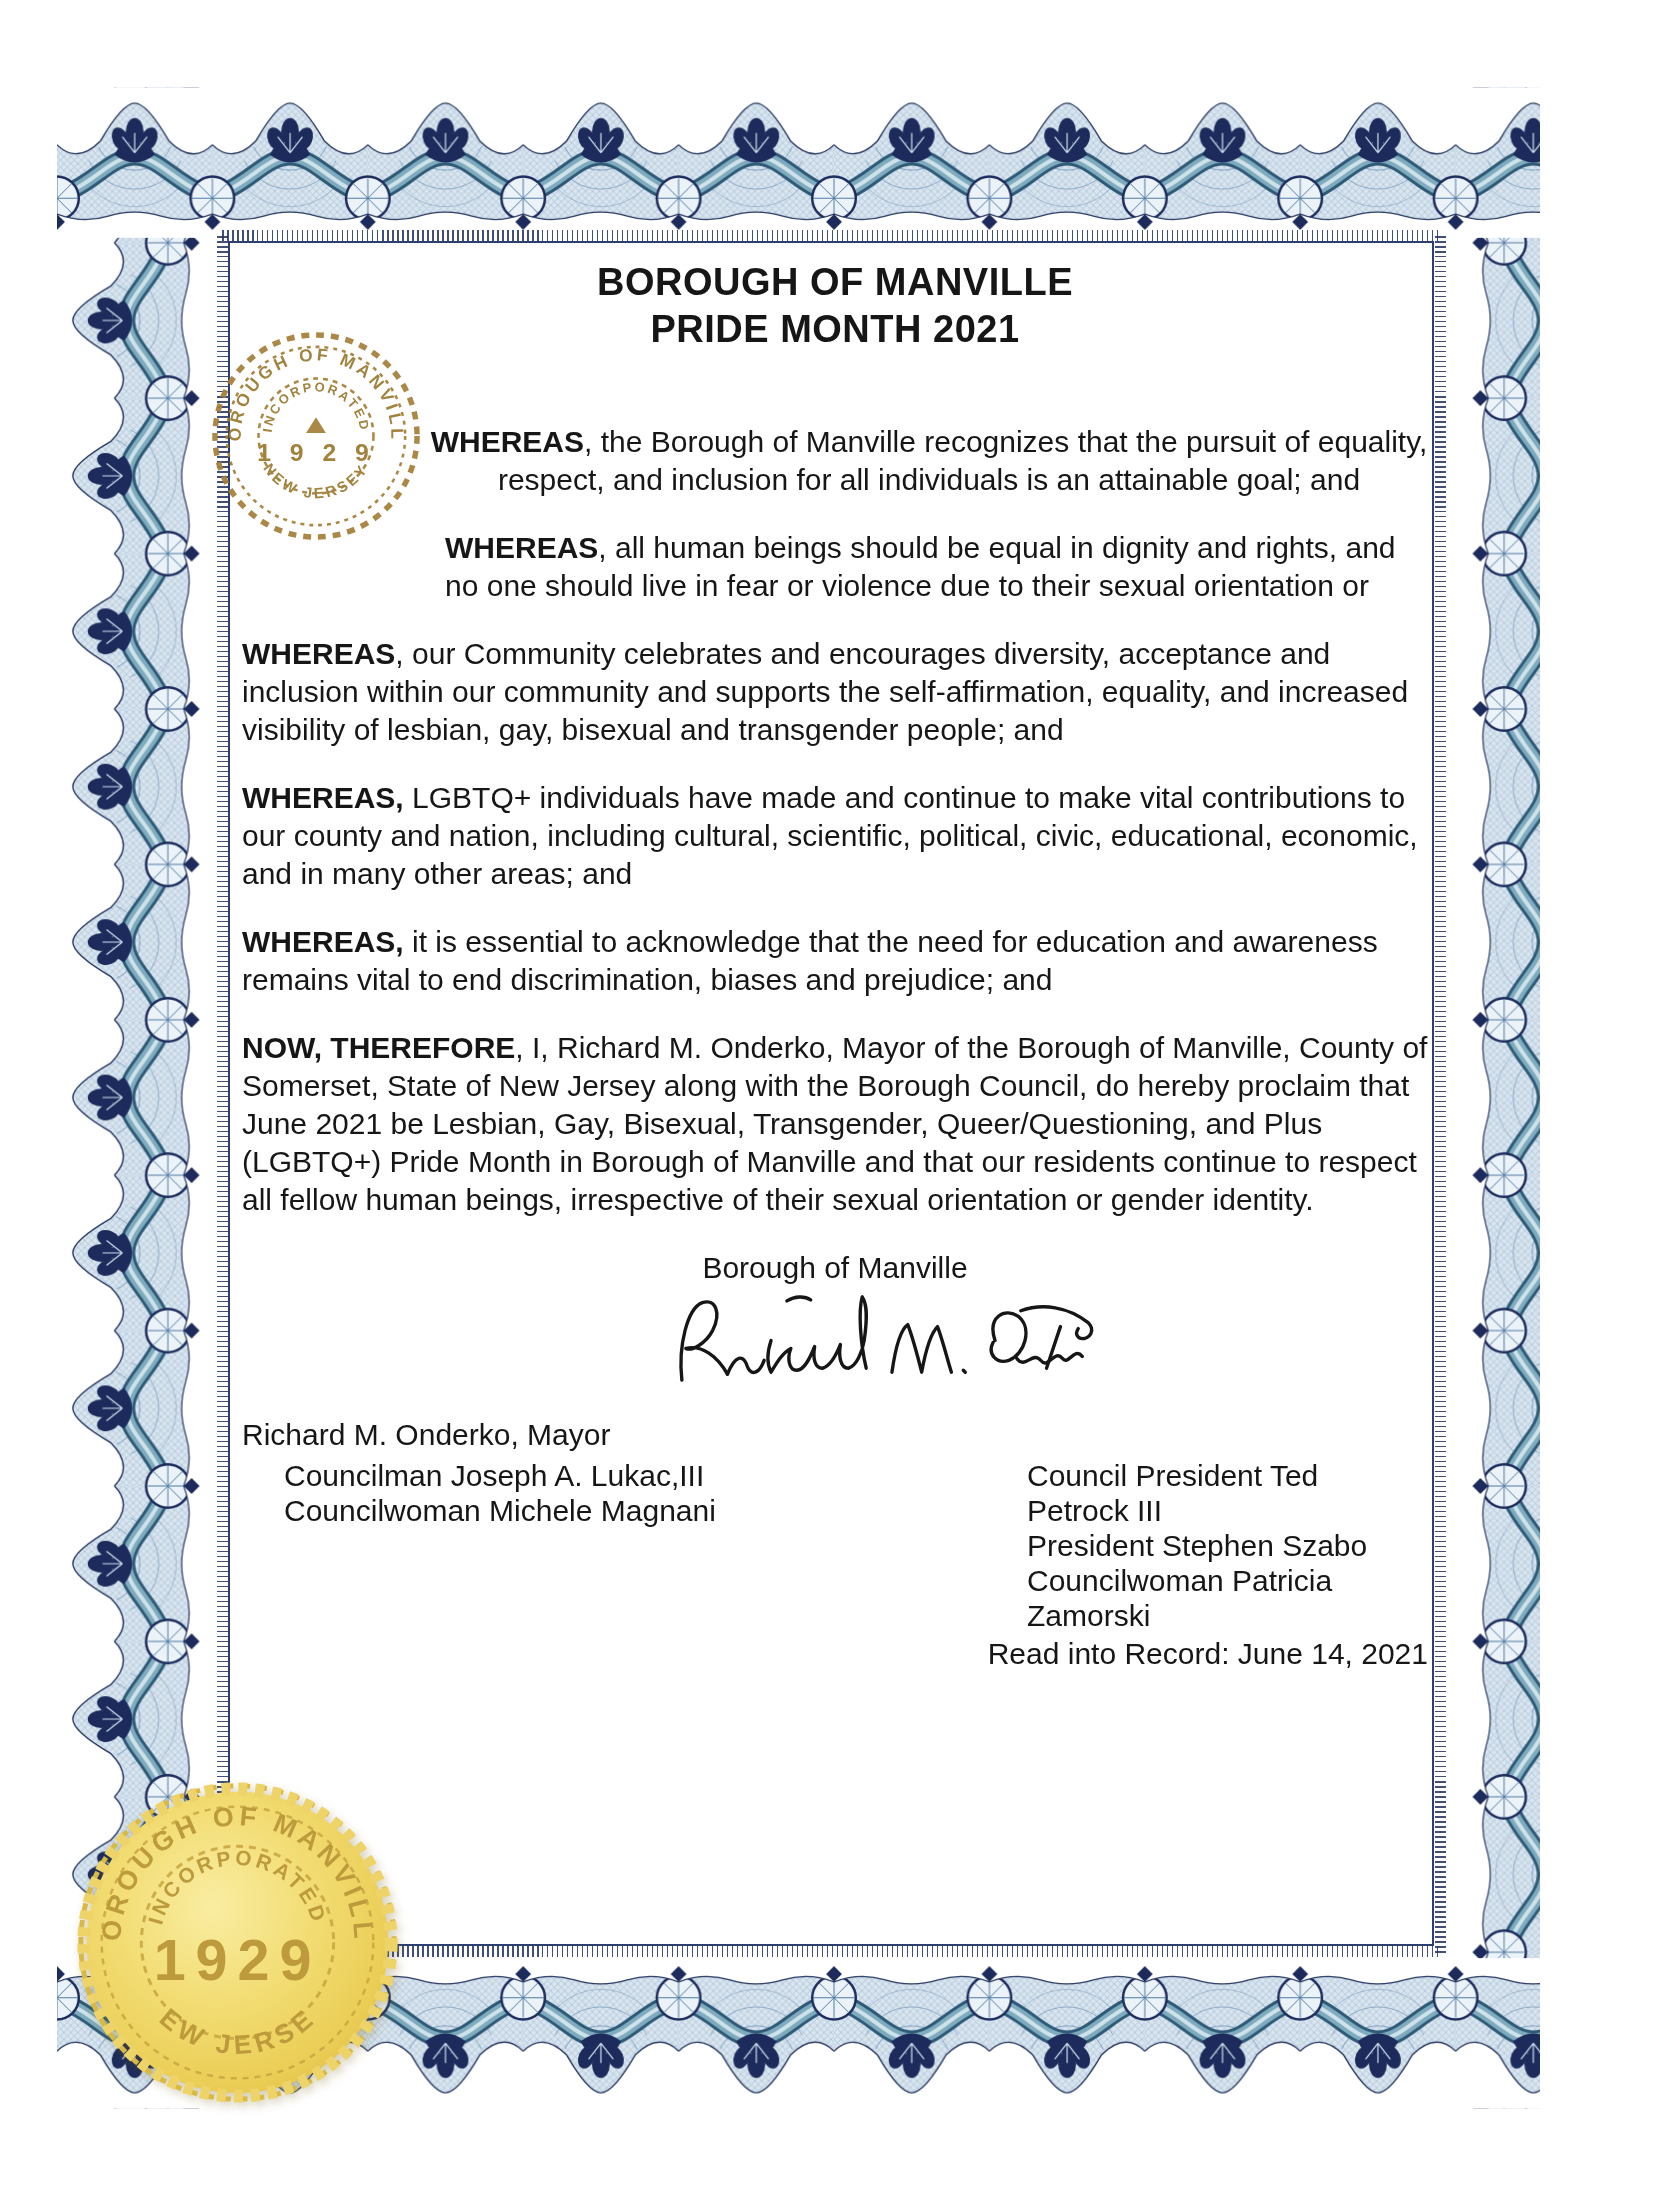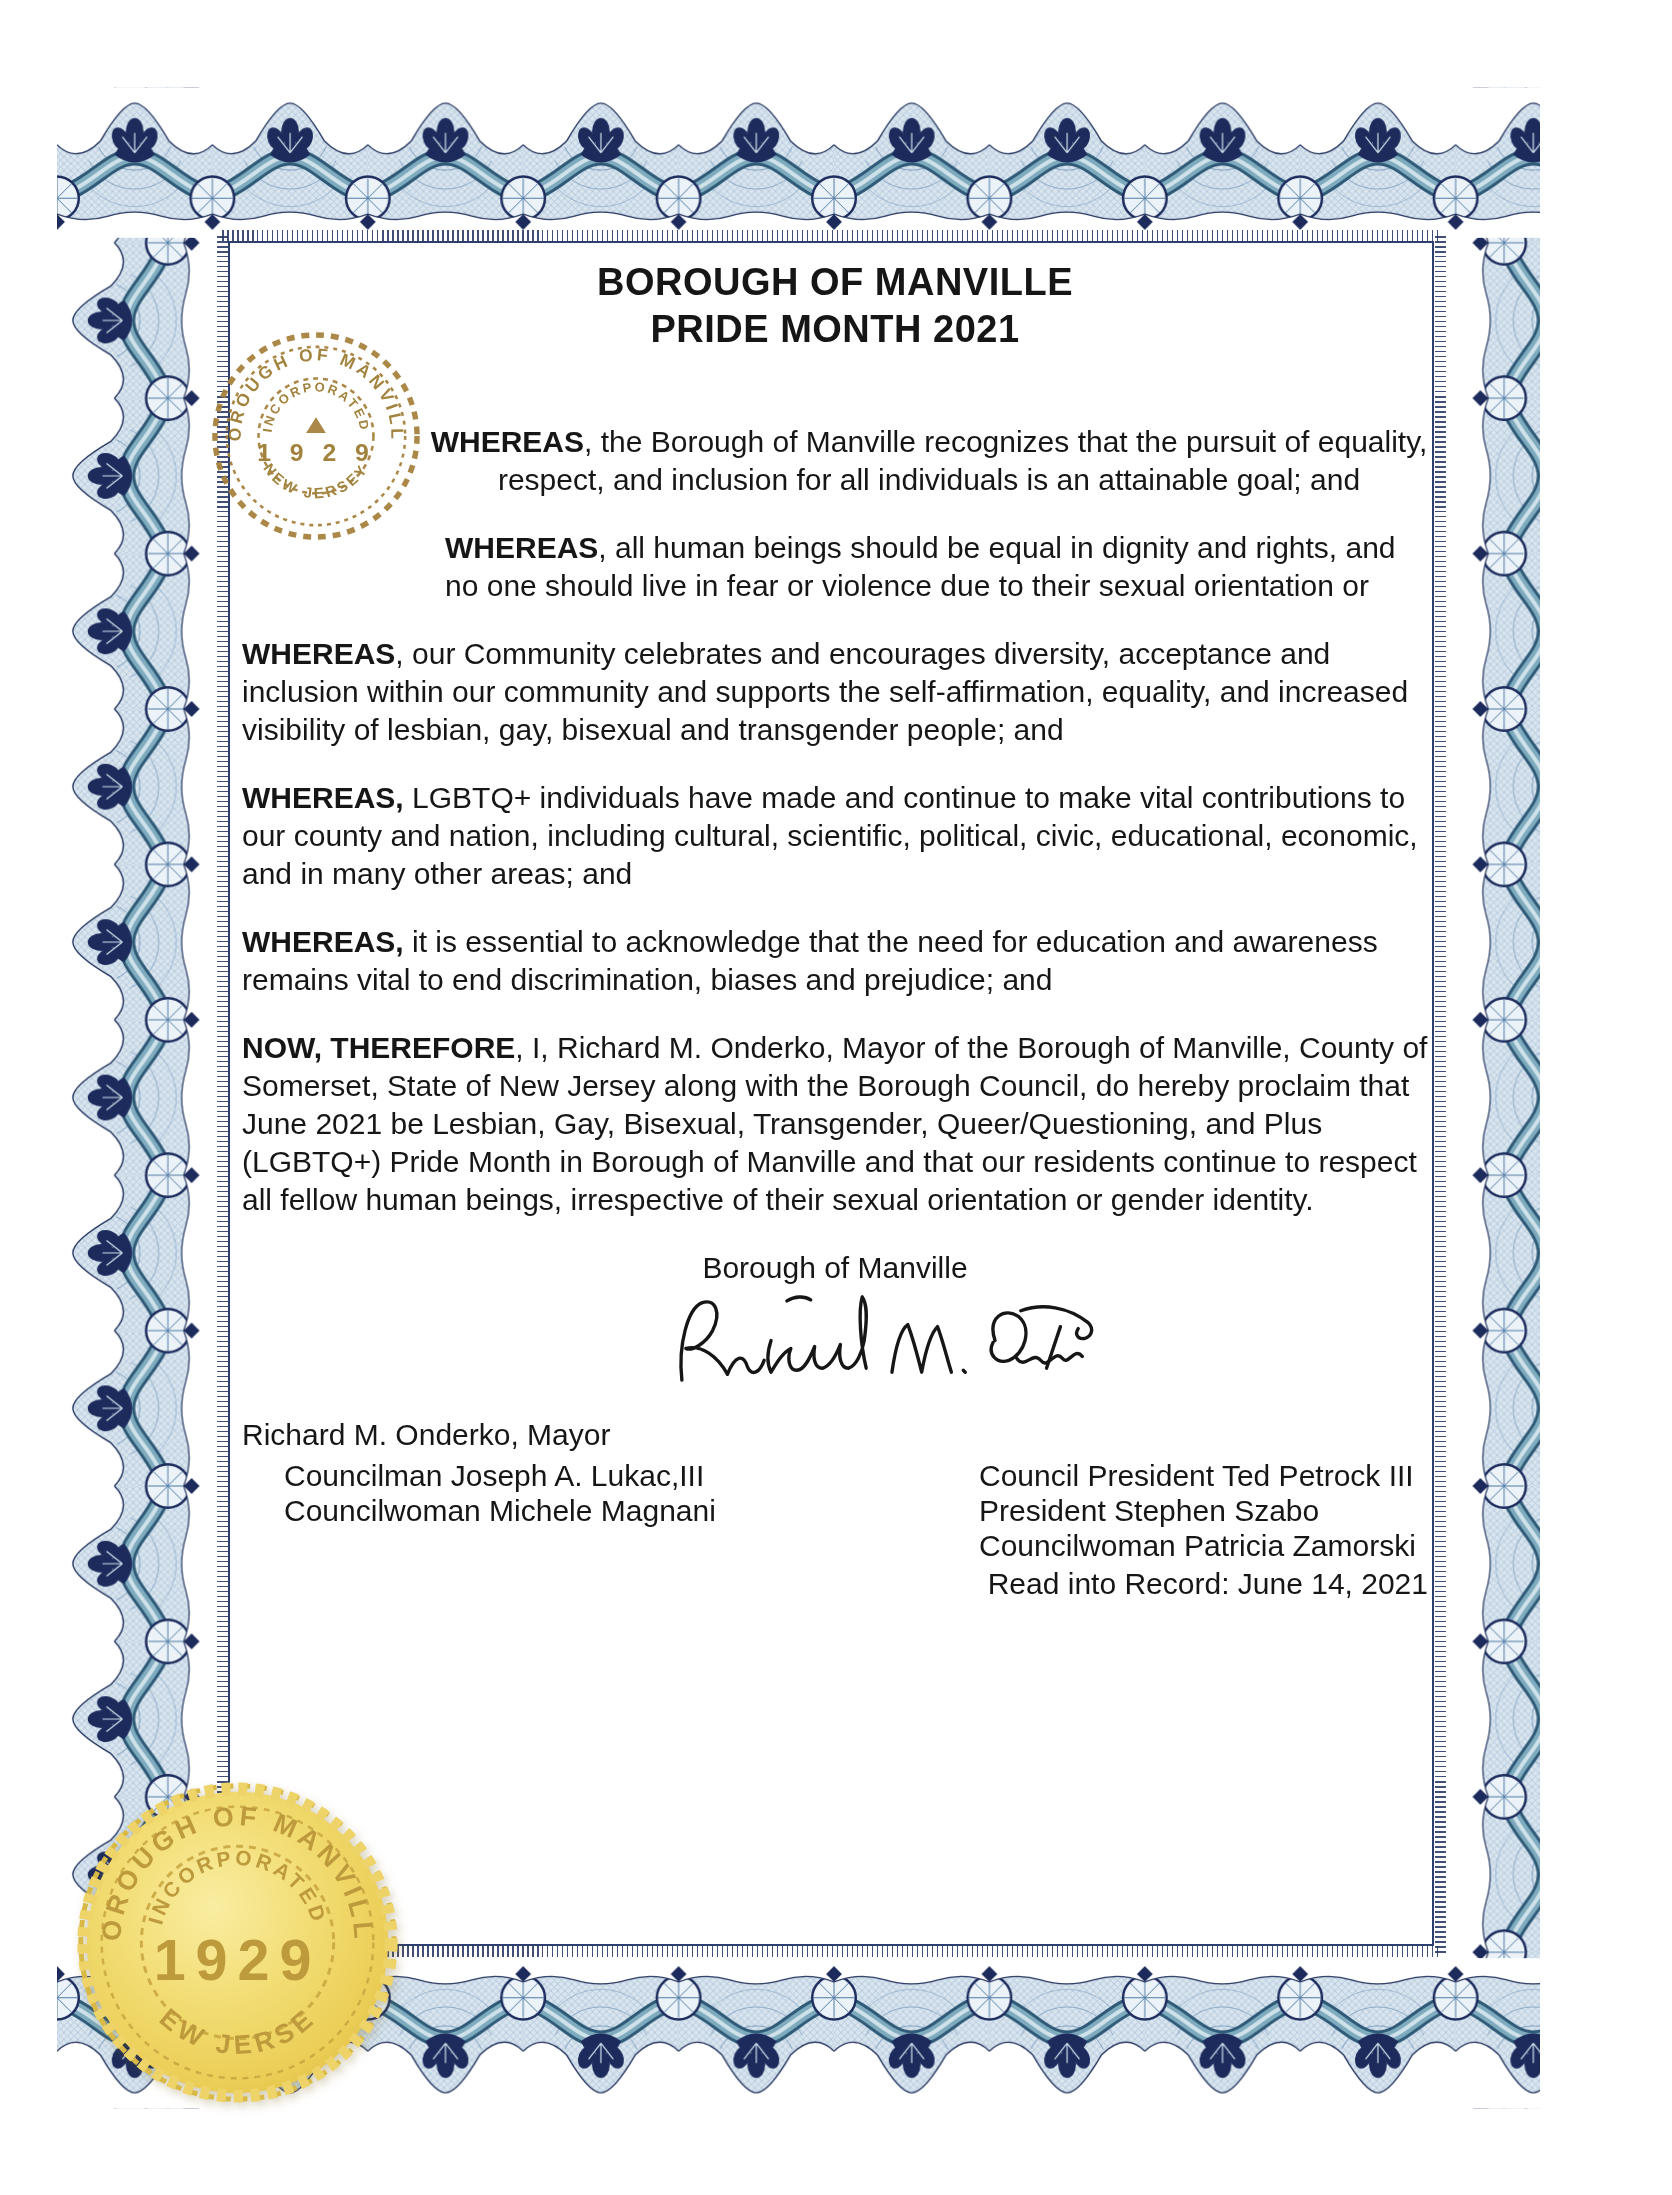--- a/index.html
+++ b/index.html
@@ -26,21 +26,21 @@
   }
   .doc-title{ text-align:center;font-weight:bold;font-size:38px;line-height:47px;margin:2px 0 51px 0;letter-spacing:0.5px;}
   .para{margin:0 0 30px 0;}
   .para b{font-weight:bold;}
   .para .hang{display:block;}
   .para:first-of-type{margin-top:70px;text-align:center;}
   .closing-org{text-align:center;margin-top:4px;}
   .signature-wrap{position:relative;height:111px;}
   .signature-svg{position:absolute;left:426px;top:-4px;}
   .signer{text-align:left;margin-top:18px;}
-  .council{display:grid;grid-template-columns:695px 1fr;padding-left:42px;margin-top:4px;}
+  .council{display:grid;grid-template-columns:695px 1fr;padding-left:42px;margin-top:4px;gap:48px;}
   .council .line{line-height:35px;}
   .record{text-align:right;margin-top:2px;}
   .stamp-svg{position:absolute;left:210px;top:330px;opacity:.93;}
   .seal-svg{position:absolute;left:65px;top:1770px;filter:drop-shadow(3px 4px 5px rgba(120,95,20,.30));}
   .seal-text{font-family:"Liberation Sans", sans-serif;font-weight:bold;fill:#bd9a3c;}
   .stamp-text{font-family:"Liberation Sans", sans-serif;font-weight:bold;fill:#9c7a30;}
 </style>
 </head>
 <body>
 

